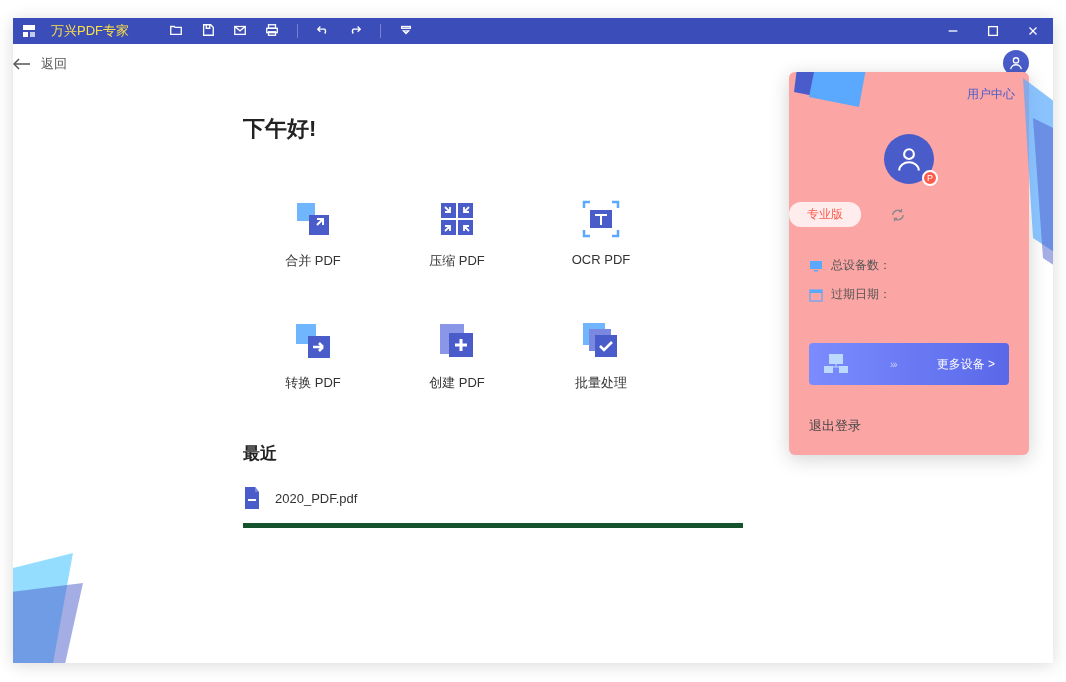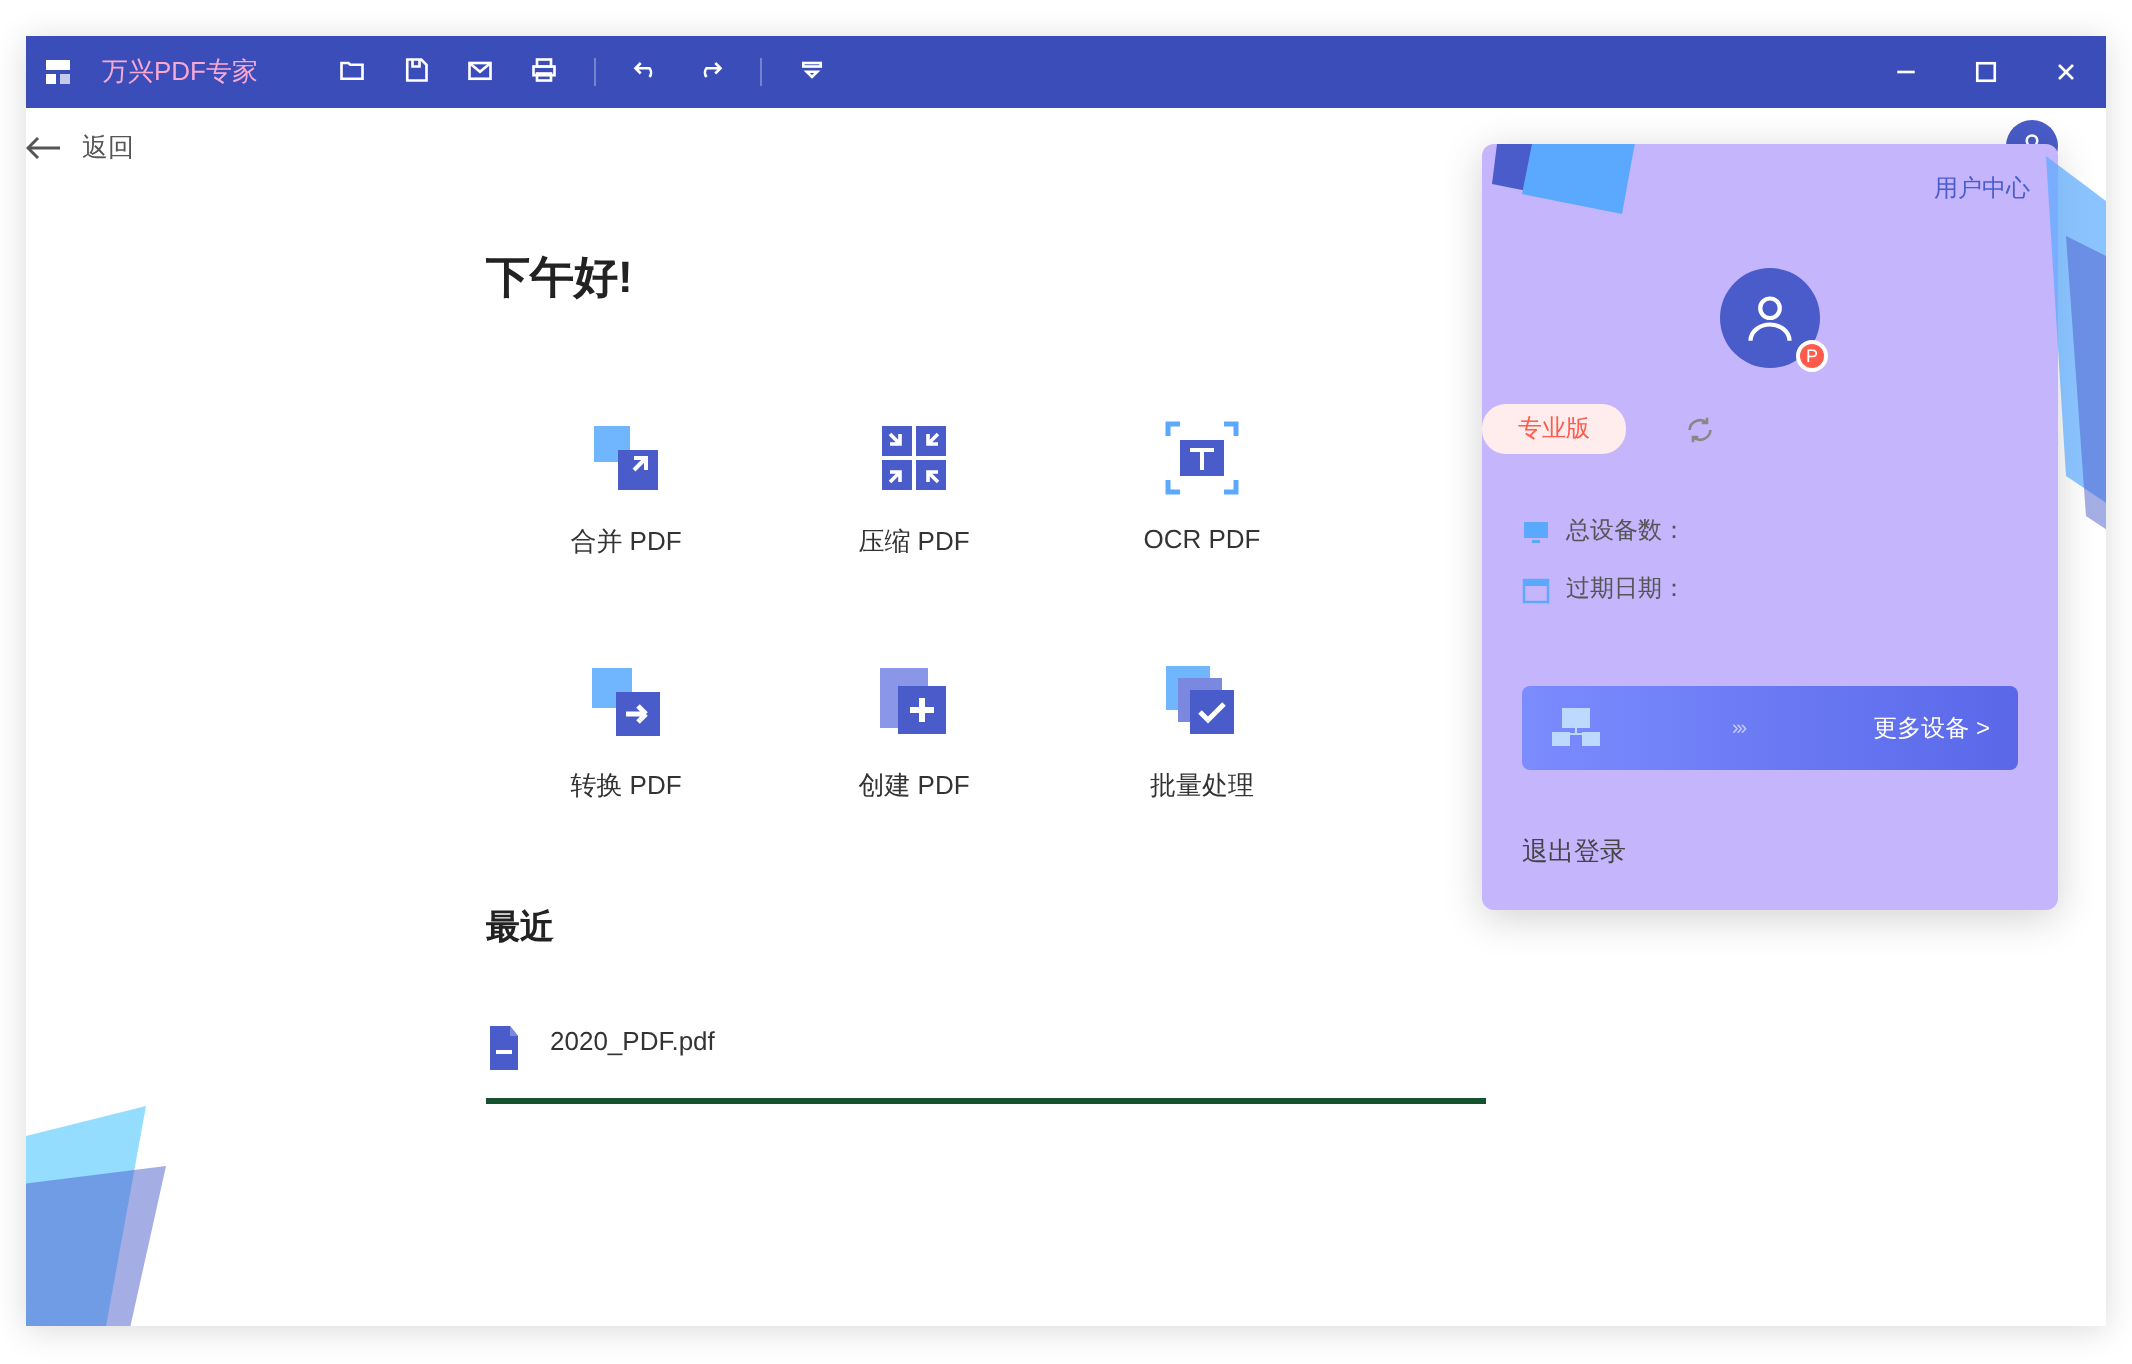--- a/index.html
+++ b/index.html
@@ -1,20 +1,20 @@
 <!DOCTYPE html>
 <html><head>
 <meta charset="utf-8">
 <style>
 * { margin: 0; padding: 0; box-sizing: border-box; font-family: "Microsoft YaHei", "PingFang SC", sans-serif; }
 body { background: #fff; width: 1066px; height: 682px; overflow: hidden; position: relative; }
 .window { width: 1040px; height: 645px; margin: 18px auto 0; background: #fff; box-shadow: 0 2px 16px rgba(0,0,0,0.15); position: relative; overflow: hidden; }
 
 
-.titlebar { height: 36px; background: #3b4db8; display: flex; align-items: center; color: #f9a8d4; font-size: 12px; position: relative; }
+.titlebar { height: 26px; background: #3b4db8; display: flex; align-items: center; color: #fde047; font-size: 12px; position: relative; }
 .titlebar .logo { width: 32px; height: 32px; display: flex; align-items: center; justify-content: center; }
 .titlebar .app-title { margin-left: 6px; font-size: 13px; }
 .titlebar .toolbar-icons { margin-left: 40px; display: flex; gap: 18px; align-items: center; }
 .titlebar .toolbar-icons .sep { width: 1px; height: 14px; background: rgba(255,255,255,0.3); }
 .titlebar .win-controls { position: absolute; right: 0; display: flex; }
 .titlebar .win-controls div { width: 40px; height: 32px; display: flex; align-items: center; justify-content: center; cursor: pointer; }
 .ticon { width: 14px; height: 14px; stroke: #fff; stroke-width: 1.5; fill: none; }
 
 
 .backrow { height: 40px; display: flex; align-items: center; position: relative; }
@@ -24,26 +24,26 @@
 
 .content { padding: 30px 0 0 230px; position: relative; }
 .greeting { font-size: 22px; font-weight: bold; color: #222; margin-bottom: 54px; }
 .grid { display: grid; grid-template-columns: repeat(4, 140px); gap: 20px 4px; }
 .tile { display: flex; flex-direction: column; align-items: center; gap: 12px; cursor: pointer; }
 .tile .tile-icon { width: 42px; height: 42px; display: flex; align-items: center; justify-content: center; }
 .tile .tile-label { font-size: 13px; color: #333; }
 .grid2 { display: grid; grid-template-columns: repeat(3, 140px); gap: 20px 4px; margin-top: 50px; }
 
 .recent-title { font-size: 17px; font-weight: bold; color: #222; margin-top: 50px; }
-.recent-file { display: flex; gap: 14px; margin-top: 38px; cursor: pointer; padding-bottom:14px; border-bottom:3px solid #14532d; width:500px;}
+.recent-file { display: flex; align-items: center; gap: 14px; margin-top: 22px; cursor: pointer; padding-bottom:14px; border-bottom:5px solid #14532d; width:500px;}
 .recent-file .file-icon { width: 18px; height: 22px; }
 .recent-file .file-name { font-size: 13px; color: #333; }
 
 
-.panel { position: absolute; right: 24px; top: 54px; width: 288px; background: #c4b5fd; border-radius: 6px; box-shadow: 0 4px 20px rgba(0,0,0,0.18); padding: 0; overflow: hidden; }
+.panel { position: absolute; right: 24px; top: 54px; width: 240px; background: #fca5a5; border-radius: 6px; box-shadow: 0 4px 20px rgba(0,0,0,0.18); padding: 0; overflow: hidden; }
 .panel-header { height: 56px; position: relative; overflow: hidden; }
 .panel-header .sheets { position: absolute; left: 0; top: -10px; }
 .panel-header .user-center { position: absolute; right: 14px; top: 14px; color: #4a5cc9; font-size: 12px; cursor: pointer; }
 .panel-avatar-wrap { display: flex; justify-content: center; margin-top: 6px; position: relative; }
 .panel-avatar { width: 50px; height: 50px; border-radius: 50%; background: #4a5cc9; display: flex; align-items: center; justify-content: center; position: relative; }
 .panel-avatar .p-badge { position: absolute; right: -4px; bottom: -2px; width: 16px; height: 16px; border-radius: 50%; background: #ff5a4c; color: #fff; font-size: 9px; display: flex; align-items: center; justify-content: center; border: 2px solid #fff; }
 .panel-badges { display: flex; justify-content: flex-start; align-items: center; gap: 30px; margin-top: 18px; }
 .pro-badge { background: #ffecec; color: #ff5a4c; font-size: 12px; padding: 4px 18px; border-radius: 12px; }
 .refresh-icon { width: 14px; height: 14px; cursor: pointer; }
 .panel-info { padding: 30px 20px 10px; font-size: 12px; color: #555; }

